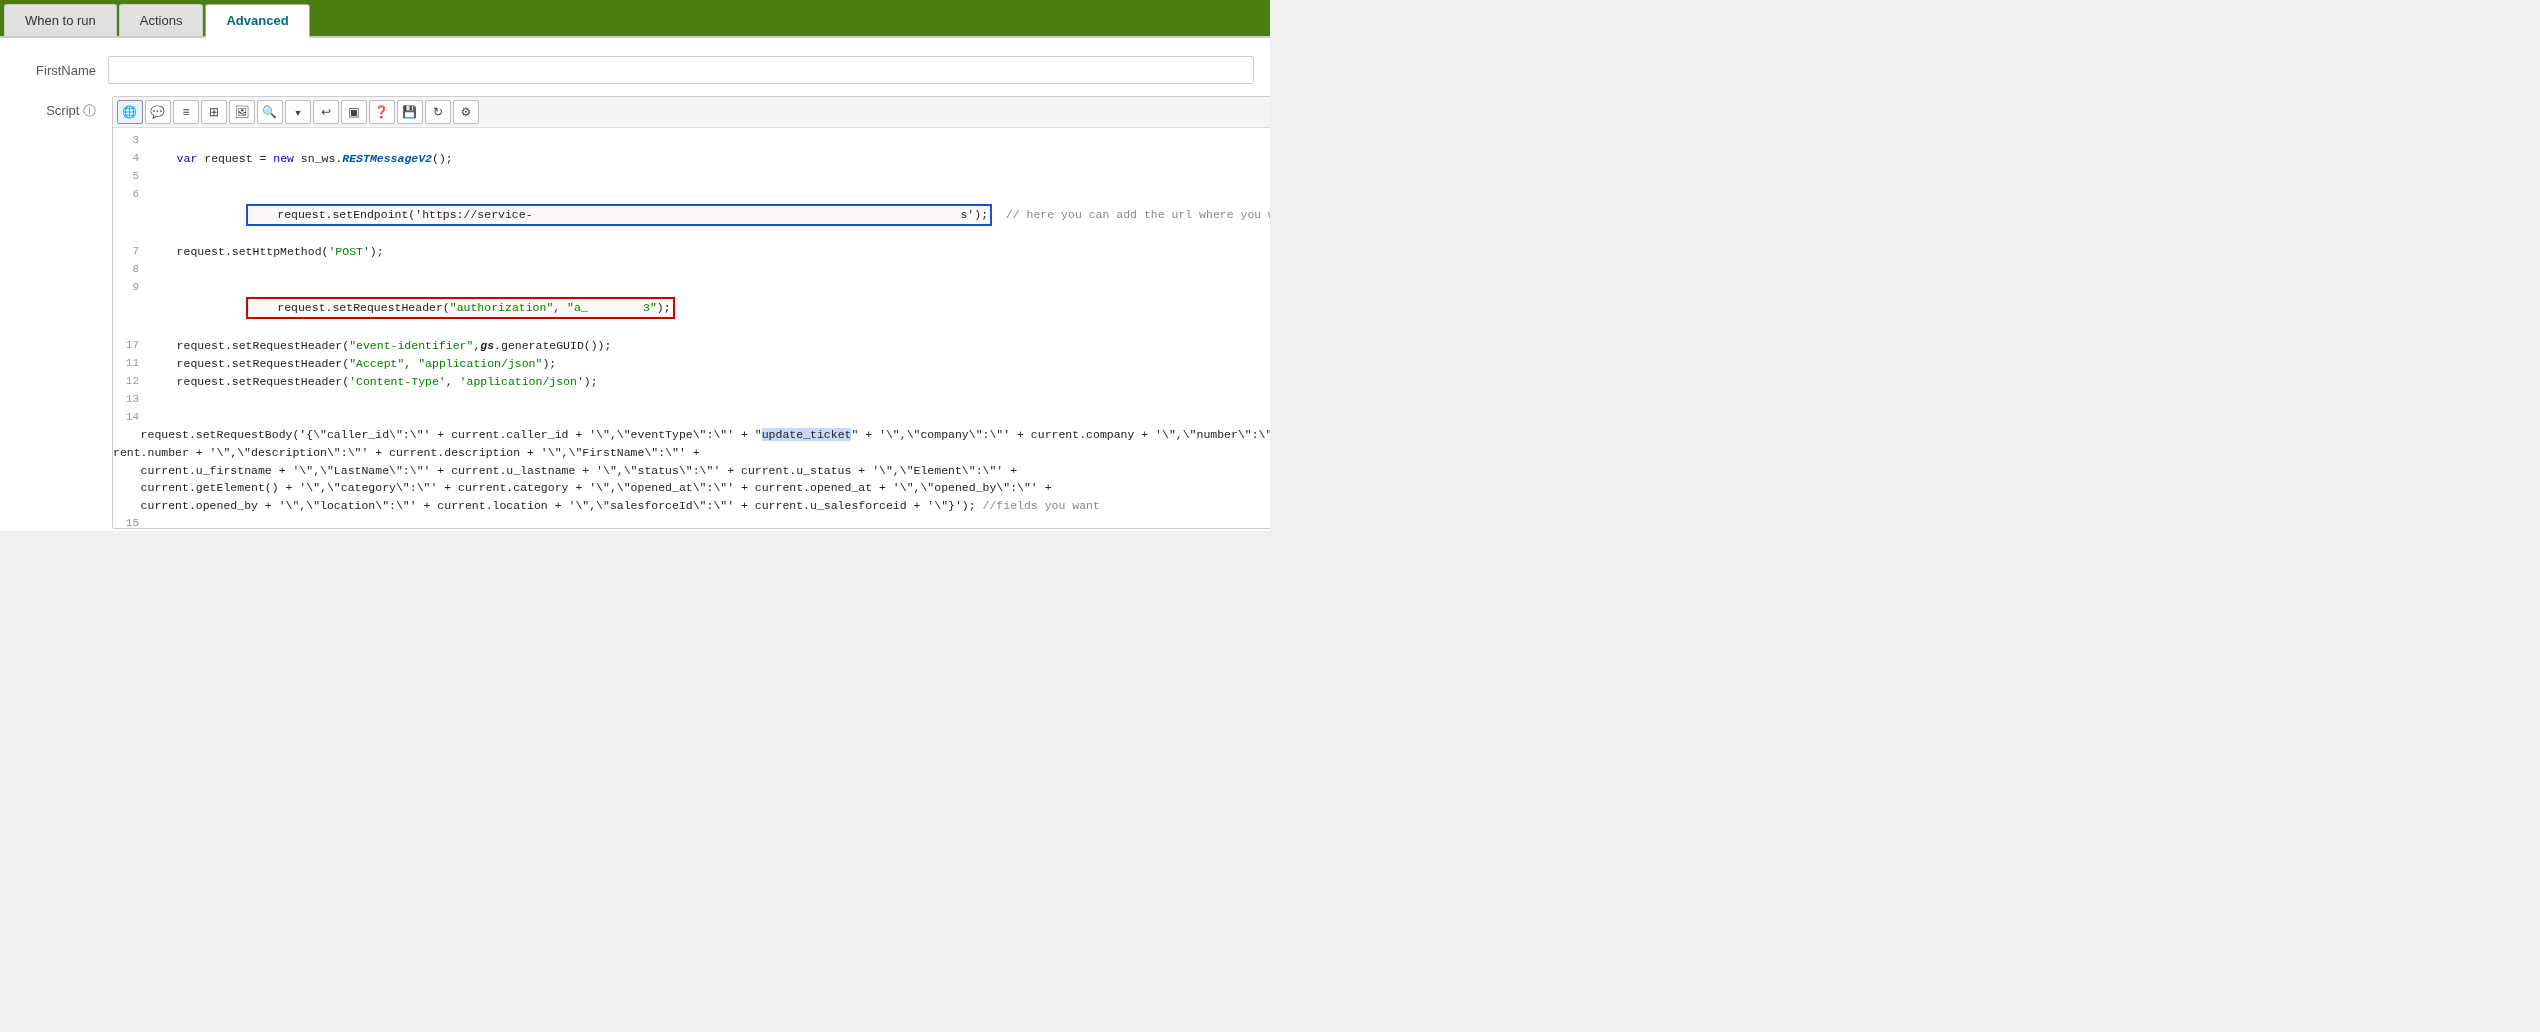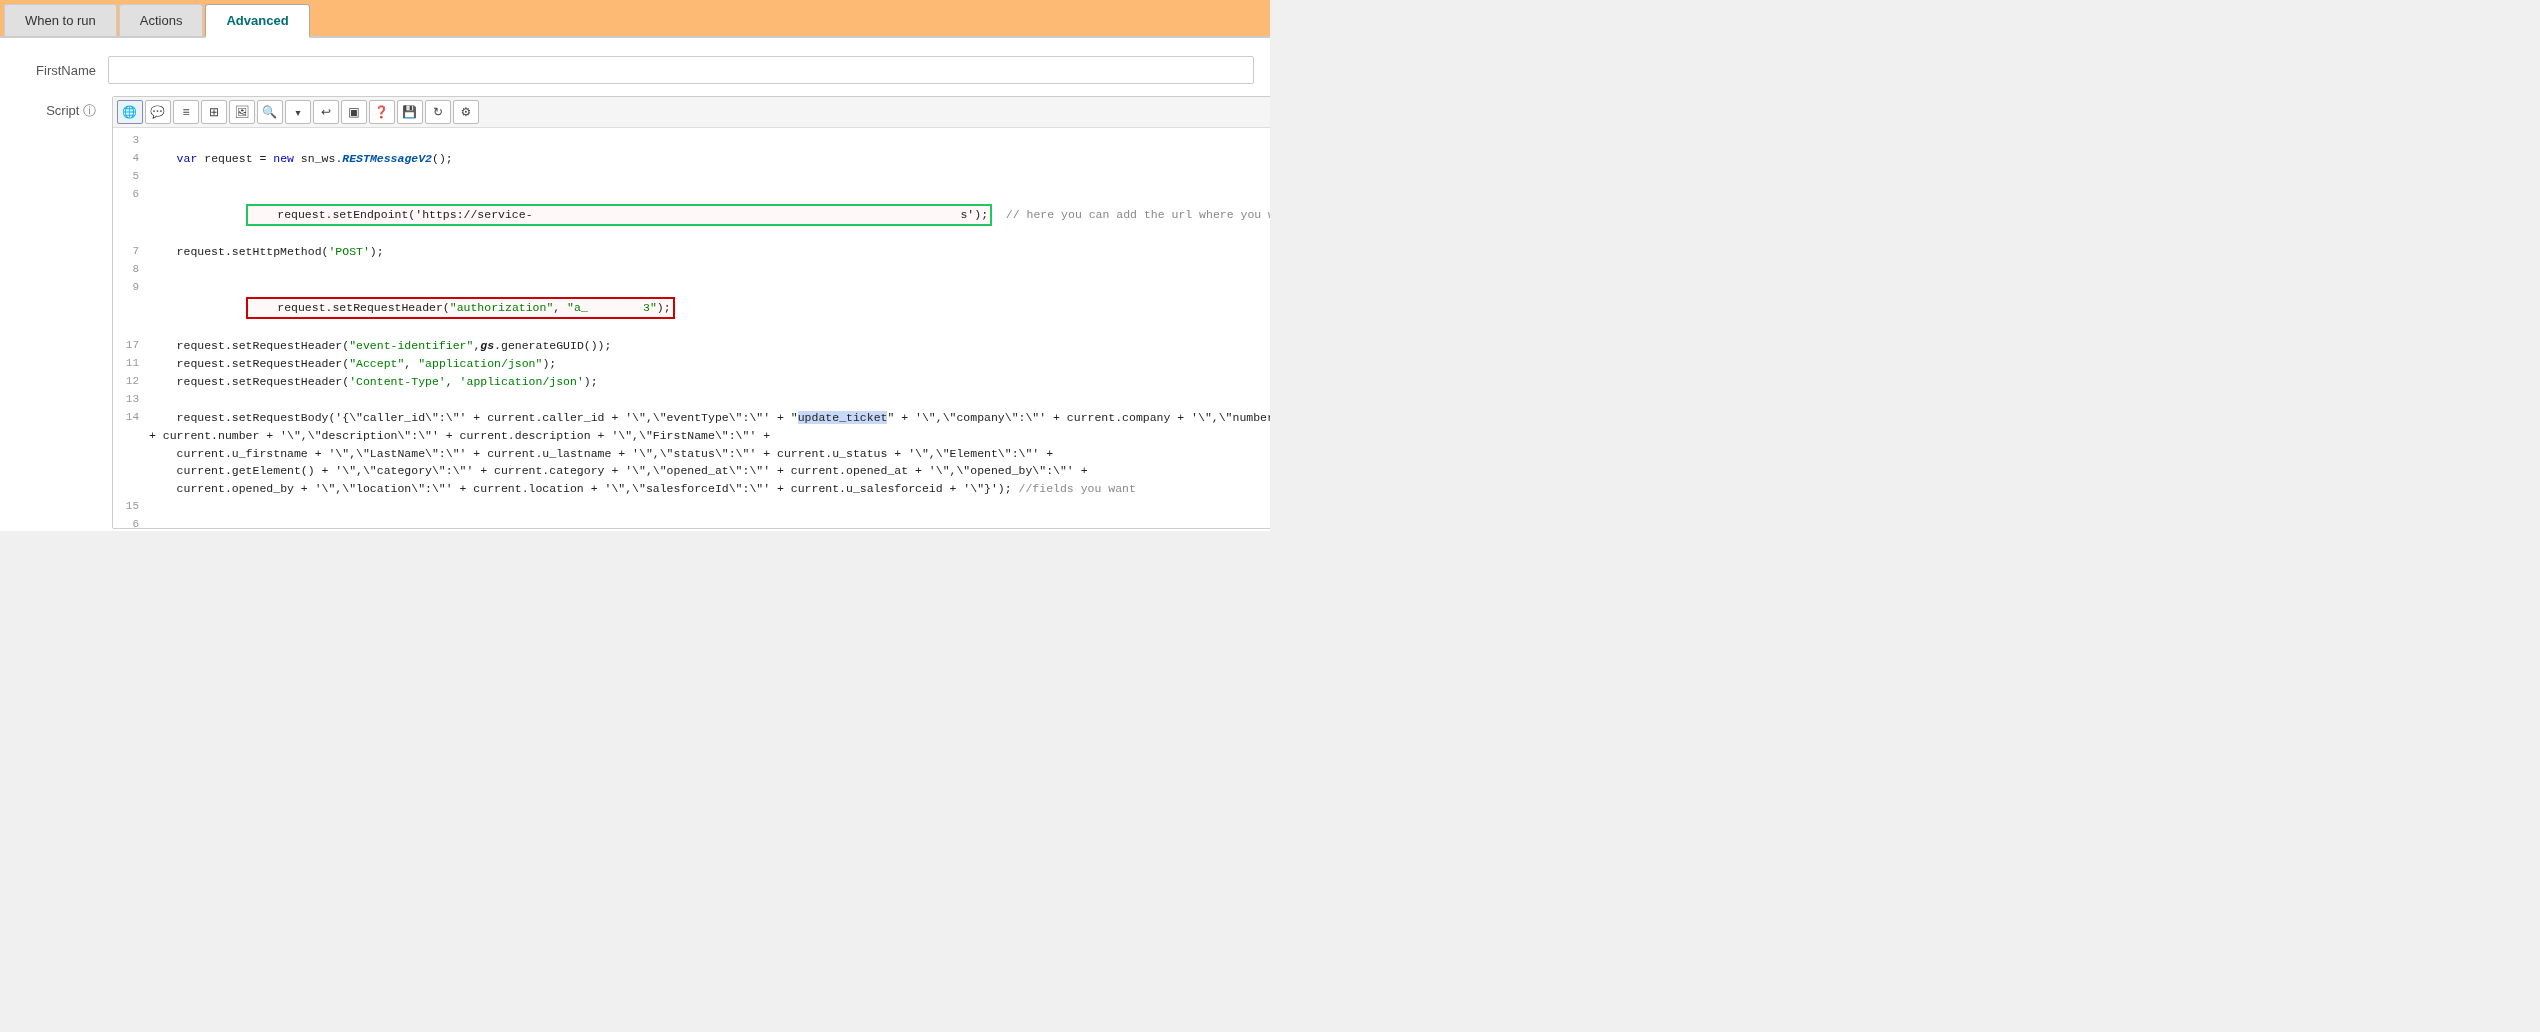--- a/index.html
+++ b/index.html
@@ -8,21 +8,21 @@
       background: #f0f0f0;
       width: 1270px;
       min-height: 516px;
       overflow: hidden;
     }
 
     
     .tabs-bar {
       display: flex;
       align-items: flex-end;
-      background: #fdba74;
+      background: #4d7c0f;
       border-bottom: 2px solid #ccc;
       padding-top: 4px;
       padding-left: 4px;
     }
     .tab {
       padding: 8px 20px;
       font-size: 13px;
       cursor: pointer;
       border: 1px solid #ccc;
       border-bottom: none;
@@ -250,21 +250,21 @@
           </div>
 
           <div class="code-line">
             <span class="line-num">5</span>
             <span class="line-code"></span>
           </div>
 
           <div class="code-line">
             <span class="line-num">6</span>
             <span class="line-code">
-              <span style="display:inline-block; border:2px solid #22c55e; background:#fff8f8; padding:0 2px; white-space:pre;">    request.setEndpoint('https://service-<span style="color:#888">                                                              </span>s');</span><span class="comment">  // here you can add the url where you want msg</span>
+              <span style="display:inline-block; border:2px solid #1d4ed8; background:#fff8f8; padding:0 2px; white-space:pre;">    request.setEndpoint('https://service-<span style="color:#888">                                                              </span>s');</span><span class="comment">  // here you can add the url where you want msg</span>
             </span>
           </div>
 
           <div class="code-line">
             <span class="line-num">7</span>
             <span class="line-code">    request.setHttpMethod(<span class="str">'POST'</span>);</span>
           </div>
 
           <div class="code-line">
             <span class="line-num">8</span>
@@ -291,21 +291,21 @@
           <div class="code-line">
             <span class="line-num">12</span>
             <span class="line-code">    request.setRequestHeader(<span class="str">'Content-Type'</span>, <span class="str">'application/json'</span>);</span>
           </div>
 
           <div class="code-line">
             <span class="line-num">13</span>
             <span class="line-code"></span>
           </div>
 
-          <div class="code-line" style="flex-wrap: wrap;">
+          <div class="code-line" style="flex-wrap: wrap; flex-direction: column;">
             <span class="line-num">14</span>
             <span class="line-code" style="white-space: pre-wrap; word-break: break-all;">    request.setRequestBody('{\"caller_id\":\"' + current.caller_id + '\",\"eventType\":\"' + "<span class="highlight-word">update_ticket</span>" + '\",\"company\":\"' + current.company + '\",\"number\":\"' + current.number + '\",\"description\":\"' + current.description + '\",\"FirstName\":\"' +
     current.u_firstname + '\",\"LastName\":\"' + current.u_lastname + '\",\"status\":\"' + current.u_status + '\",\"Element\":\"' +
     current.getElement() + '\",\"category\":\"' + current.category + '\",\"opened_at\":\"' + current.opened_at + '\",\"opened_by\":\"' +
     current.opened_by + '\",\"location\":\"' + current.location + '\",\"salesforceId\":\"' + current.u_salesforceid + '\"}'); <span class="comment">//fields you want</span></span>
           </div>
 
           <div class="code-line">
             <span class="line-num">15</span>
             <span class="line-code"></span>

